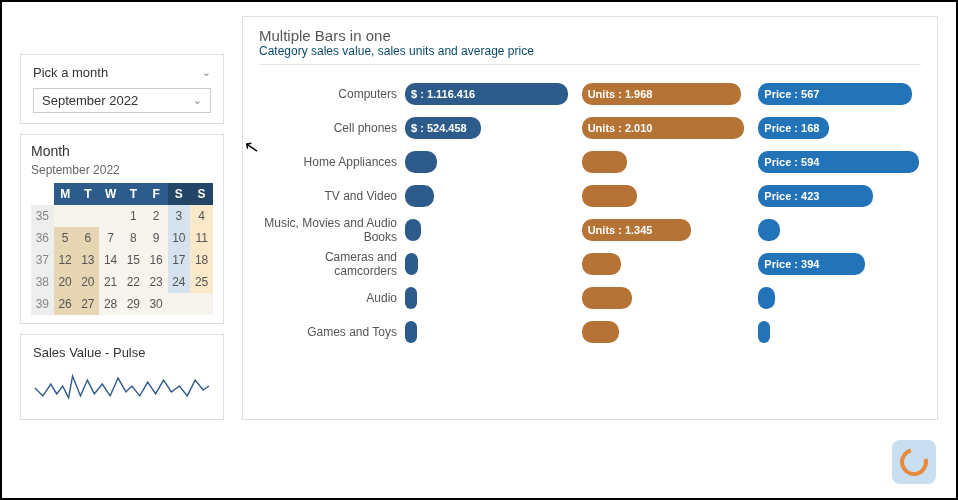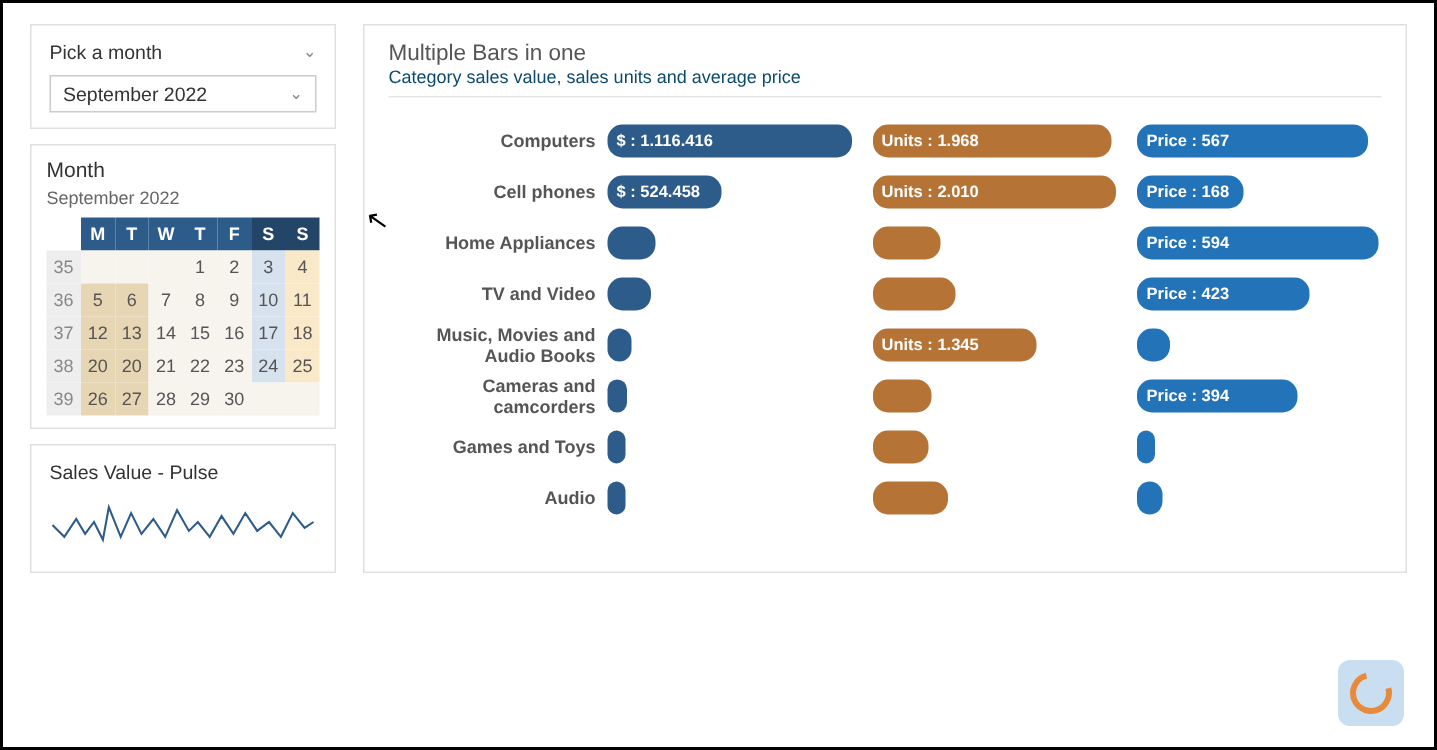--- a/index.html
+++ b/index.html
@@ -8,21 +8,21 @@
     font-size: 13px;
     color: #333;
     background: #fff;
     width: 958px;
     height: 500px;
     padding: 14px 18px;
     border: 2px solid #000;
     position: relative;
   }
   .layout { display: flex; gap: 18px; }
-  .left-col { width: 204px; display: flex; flex-direction: column; gap: 10px; }
+  .left-col { width: 204px; display: flex; flex-direction: column; gap: 10px; margin-top: 38px; }
   .right-col { flex: 1; border: 1px solid #e0e0e0; padding: 10px 16px; }
   .panel { border: 1px solid #e0e0e0; padding: 10px 12px; background:#fff; }
   .pick-header { display:flex; justify-content:space-between; align-items:center; margin-bottom:8px; font-size:13px; }
   .chev { color:#888; font-size:11px; }
   .dropdown {
     border:1px solid #ccc; padding:4px 8px; display:flex;
     justify-content:space-between; align-items:center; font-size:13px;
     cursor:pointer;
   }
   .month-title { font-size:14px; margin-bottom:4px; }
@@ -36,21 +36,21 @@
   table.cal td.sun { background:#f9e9c8; }
   table.cal td.sat { background:#d6e2ee; }
   table.cal td.day { background:#f7f4ed; }
   table.cal td.hl { background:#e7d6b3; }
   .pulse-title { font-size:13px; margin-bottom:6px; }
   svg.pulse { width:100%; height:40px; }
   .chart-title { font-size:15px; color:#555; }
   .chart-sub { font-size:12px; color:#0c4a6e; margin-bottom:6px; }
   hr { border:none; border-top:1px solid #e5e5e5; margin:6px 0 14px; }
   .chart-row { display:flex; align-items:center; height:30px; margin-bottom:4px; }
-  .cat-label { width:146px; text-align:right; padding-right:8px; font-size:12px; color:#555;font-weight:bold; }
+  .cat-label { width:146px; text-align:right; padding-right:8px; font-size:12px; color:#555; }
   .bar-zone { flex:1; display:flex; gap:14px; }
   .bar-col { flex:1; position:relative; height:22px; }
   .bar { position:absolute; left:0; top:0; height:22px; display:flex; align-items:center; padding:0 6px; color:#fff; font-size:11px; font-weight:600; white-space:nowrap;border-radius:10px; }
   .bar.value { background:#2e5c8a; }
   .bar.units { background:#b57436; }
   .bar.price { background:#2373b8; }
   .logo {
     position:absolute; bottom:14px; right:20px; width:44px; height:44px;
     background:#c9def0; border-radius:8px; display:flex;
     align-items:center; justify-content:center;
@@ -243,44 +243,44 @@
             </div>
             <div class="bar-col">
               <div class="bar units" style="width: 24.3781%;"></div>
             </div>
             <div class="bar-col">
               <div class="bar price" style="width: 65.6667%;">Price : 394</div>
             </div>
           </div>
         </div>
         <div class="chart-row">
+          <div class="cat-label">Audio</div>
+          <div class="bar-zone">
+            <div class="bar-col">
+              <div class="bar value" style="width: 3.58289%;"></div>
+            </div>
+            <div class="bar-col">
+              <div class="bar units" style="width: 30.8458%;"></div>
+            </div>
+            <div class="bar-col">
+              <div class="bar price" style="width: 10%;"></div>
+            </div>
+          </div>
+        </div>
+        <div class="chart-row">
           <div class="cat-label">Games and Toys</div>
           <div class="bar-zone">
             <div class="bar-col">
               <div class="bar value" style="width: 3%;"></div>
             </div>
             <div class="bar-col">
               <div class="bar units" style="width: 22.8856%;"></div>
             </div>
             <div class="bar-col">
               <div class="bar price" style="width: 3.33333%;"></div>
-            </div>
-          </div>
-        </div>
-        <div class="chart-row">
-          <div class="cat-label">Audio</div>
-          <div class="bar-zone">
-            <div class="bar-col">
-              <div class="bar value" style="width: 3.58289%;"></div>
-            </div>
-            <div class="bar-col">
-              <div class="bar units" style="width: 30.8458%;"></div>
-            </div>
-            <div class="bar-col">
-              <div class="bar price" style="width: 10%;"></div>
             </div>
           </div>
         </div>
       </div>
   </div>
 </div>
 
 <span class="cursor">↖</span>
 <div class="logo">
     <div class="logo-inner"></div>

